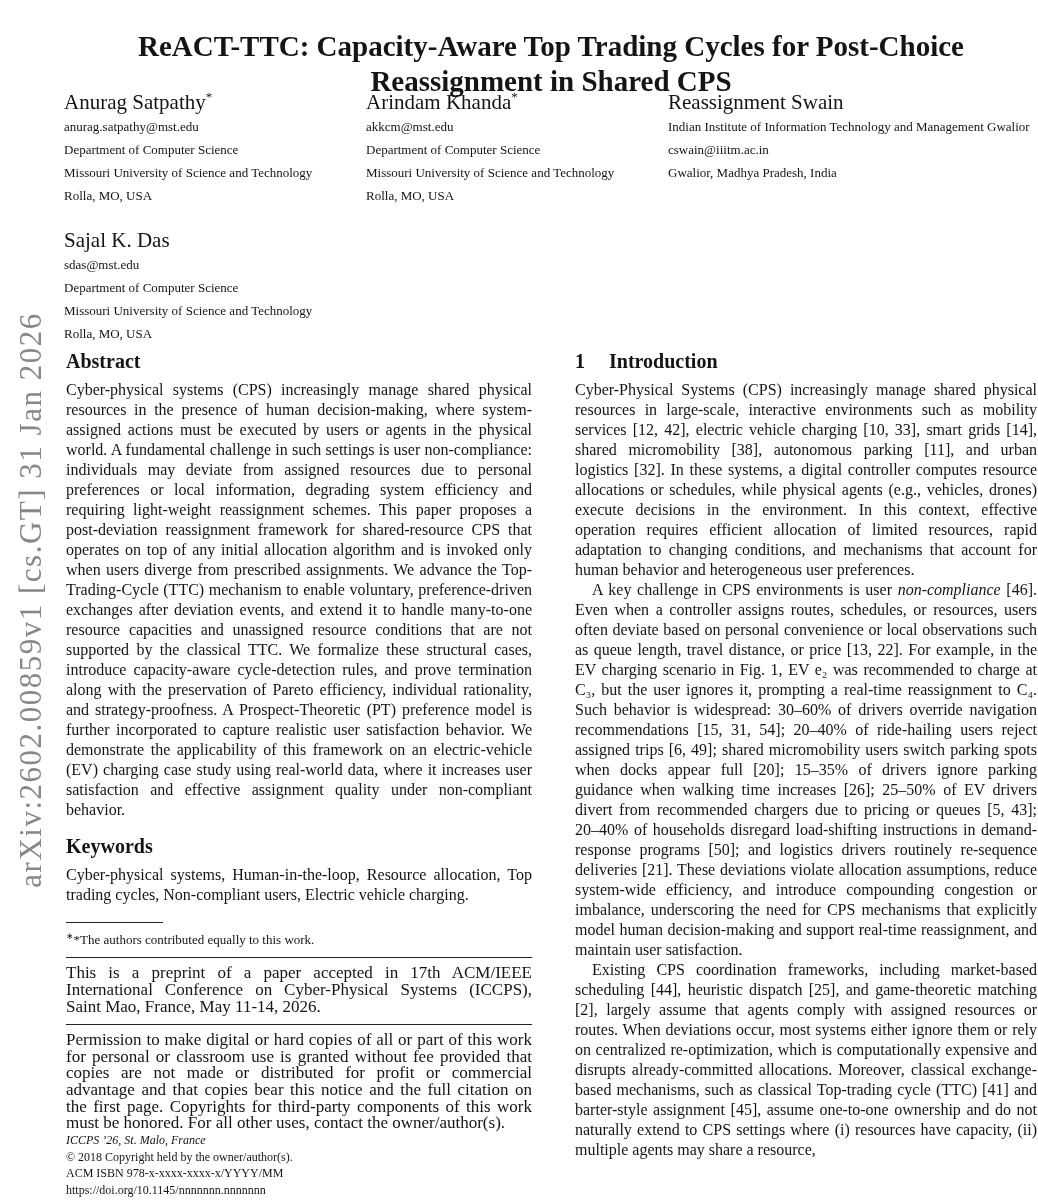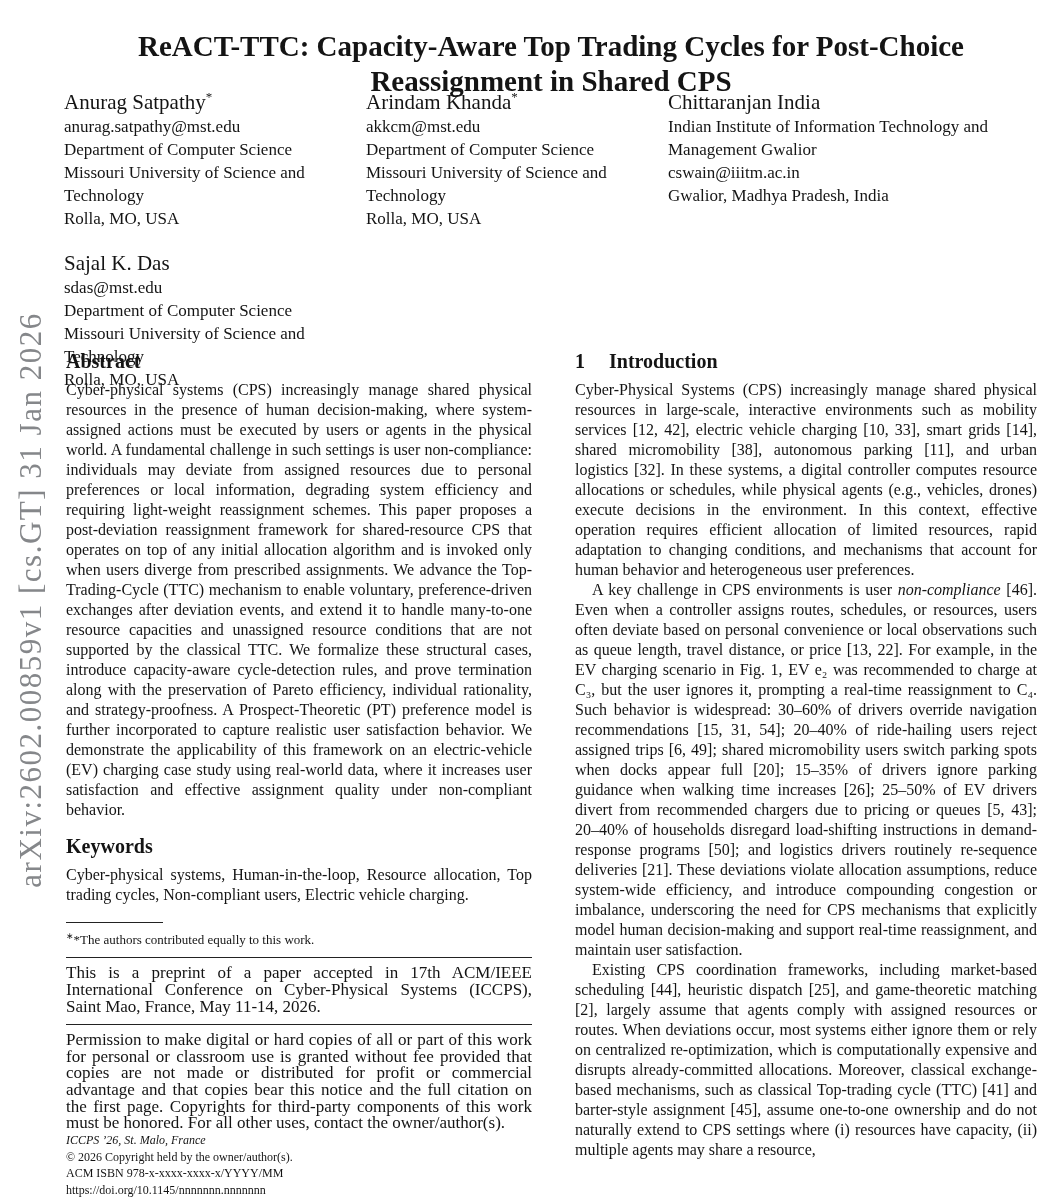--- a/index.html
+++ b/index.html
@@ -45,21 +45,21 @@
   .authors {
     position: absolute;
     top: 84px; left: 64px; width: 974px;
     display: grid;
     grid-template-columns: 1fr 1fr 1fr;
     row-gap: 15px;
     column-gap: 8px;
   }
   .author-name { font-size: 21px; line-height: 26px; }
   .author-name sup { font-size: 13px; }
-  .author-line { font-size: 17px; line-height: 23px; }
+  .author-line { font-size: 13px; line-height: 23px; }
 
   
   .col { position: absolute; top: 350px; height: 850px; overflow: hidden; }
   .col-left  { left: 66px;  width: 466px; }
   .col-right { left: 575px; width: 462px; }
 
   .sec-heading {
     font-size: 20px;
     font-weight: bold;
     margin-bottom: 7px;
@@ -135,21 +135,21 @@
 
     <div class="author-block">
       <div class="author-name"><span>Arindam Khanda</span><sup>*</sup></div>
       <div class="author-line">akkcm@mst.edu</div>
       <div class="author-line">Department of Computer Science</div>
       <div class="author-line">Missouri University of Science and Technology</div>
       <div class="author-line">Rolla, MO, USA</div>
     </div>
 
     <div class="author-block">
-      <div class="author-name"><span>Chittaranjan India</span><sup></sup></div>
+      <div class="author-name"><span>Reassignment Swain</span><sup></sup></div>
       <div class="author-line" style="width:370px;margin:0 auto;">Indian Institute of Information Technology and Management Gwalior</div>
       <div class="author-line">cswain@iiitm.ac.in</div>
       <div class="author-line">Gwalior, Madhya Pradesh, India</div>
     </div>
 
     <div class="author-block">
       <div class="author-name"><span>Sajal K. Das</span><sup></sup></div>
       <div class="author-line">sdas@mst.edu</div>
       <div class="author-line">Department of Computer Science</div>
       <div class="author-line">Missouri University of Science and Technology</div>
@@ -168,21 +168,21 @@
     <div class="left-footer">
       <div class="fn-rule"></div>
       <p class="footnote"><sup>∗</sup><span>*The authors contributed equally to this work.</span></p>
 
       <div class="full-rule"></div>
       <p class="notice">This is a preprint of a paper accepted in 17th ACM/IEEE International Conference on Cyber-Physical Systems (ICCPS), Saint Mao, France, May 11-14, 2026.</p>
 
       <div class="full-rule"></div>
       <p class="notice">Permission to make digital or hard copies of all or part of this work for personal or classroom use is granted without fee provided that copies are not made or distributed for profit or commercial advantage and that copies bear this notice and the full citation on the first page. Copyrights for third-party components of this work must be honored. For all other uses, contact the owner/author(s).</p>
       <div class="small-line italic">ICCPS ’26, St. Malo, France</div>
-      <div class="small-line">© 2026 Copyright held by the owner/author(s).</div>
+      <div class="small-line">© 2018 Copyright held by the owner/author(s).</div>
       <div class="small-line">ACM ISBN 978-x-xxxx-xxxx-x/YYYY/MM</div>
       <div class="small-line">https://doi.org/10.1145/nnnnnnn.nnnnnnn</div>
     </div>
   </div>
 
   <div class="col col-right">
     <div class="intro-heading">
       <span class="num">1</span>
       <span>Introduction</span>
     </div>

